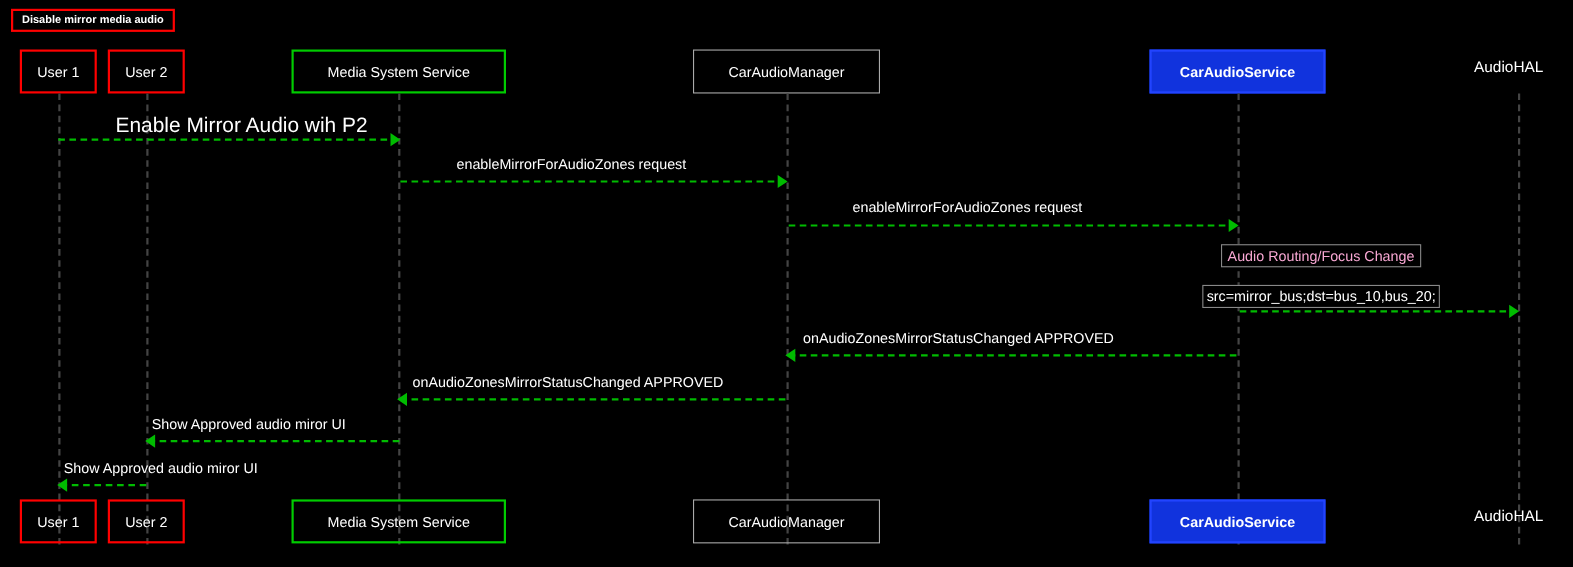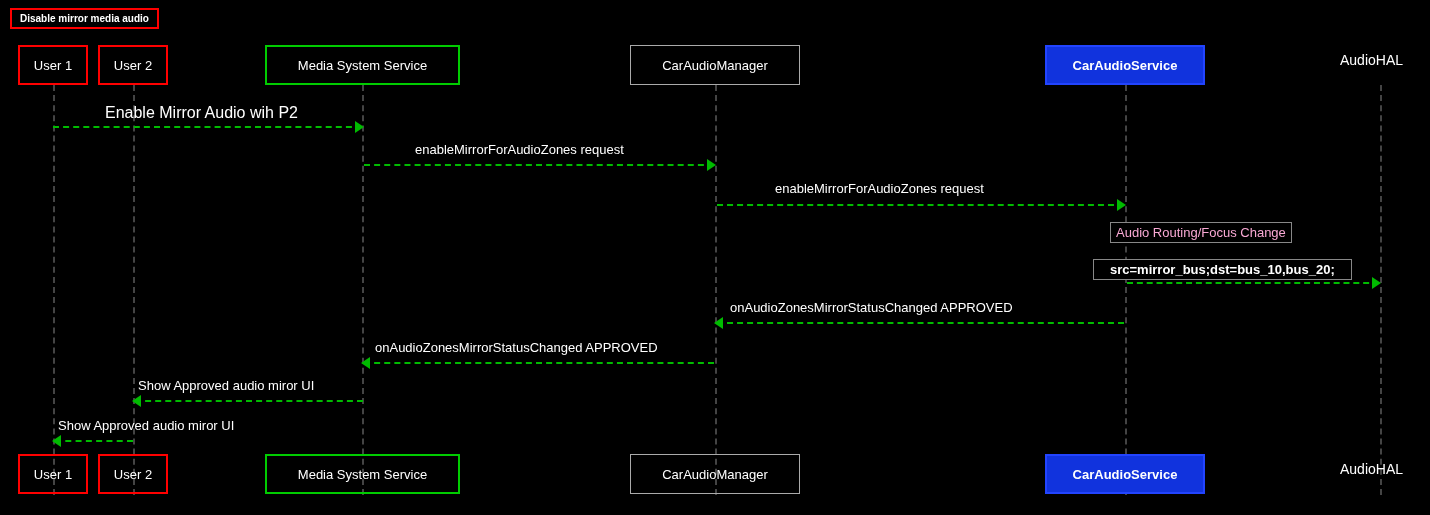--- a/index.html
+++ b/index.html
@@ -53,21 +53,21 @@
     <span>AudioHAL</span>
   </div>
 
   <div style="position:absolute; left:53px; top:85px; bottom:20px; width:2px; border-left:2px dashed #444;"></div>
   <div style="position:absolute; left:133px; top:85px; bottom:20px; width:2px; border-left:2px dashed #444;"></div>
   <div style="position:absolute; left:362px; top:85px; bottom:20px; width:2px; border-left:2px dashed #444;"></div>
   <div style="position:absolute; left:715px; top:85px; bottom:20px; width:2px; border-left:2px dashed #444;"></div>
   <div style="position:absolute; left:1125px; top:85px; bottom:20px; width:2px; border-left:2px dashed #444;"></div>
   <div style="position:absolute; left:1380px; top:85px; bottom:20px; width:2px; border-left:2px dashed #444;"></div>
 
-  <div style="position:absolute; left:105px; top:104px; color:#fff; font-size:16px;">
+  <div style="position:absolute; left:105px; top:104px; color:#fff; font-size:19px;">
     <span>Enable Mirror Audio wih P2</span>
   </div>
   <div style="position:absolute; left:53px; top:126px; width:309px; height:2px; border-top:2px dashed #00bb00; position:absolute;">
   </div>
   <div style="position:absolute; left:355px; top:121px; width:0; height:0; border-left:9px solid #00bb00; border-top:6px solid transparent; border-bottom:6px solid transparent;"></div>
 
   <div style="position:absolute; left:415px; top:142px; color:#fff; font-size:13px;">
     <span>enableMirrorForAudioZones request</span>
   </div>
   <div style="position:absolute; left:364px; top:164px; width:350px; height:2px; border-top:2px dashed #00bb00;">
@@ -78,21 +78,21 @@
     <span>enableMirrorForAudioZones request</span>
   </div>
   <div style="position:absolute; left:717px; top:204px; width:407px; height:2px; border-top:2px dashed #00bb00;">
   </div>
   <div style="position:absolute; left:1117px; top:199px; width:0; height:0; border-left:9px solid #00bb00; border-top:6px solid transparent; border-bottom:6px solid transparent;"></div>
 
   <div style="position:absolute; left:1110px; top:222px; color:#f9a8d4; font-size:13px; border:1px solid #888; padding:2px 5px; background:#000;">
     <span>Audio Routing/Focus Change</span>
   </div>
 
-  <div style="position:absolute; left:1093px; top:259px; color:#fff; font-size:13px; border:1px solid #888; padding:2px 16px; background:#000;font-weight:bold;">
+  <div style="position:absolute; left:1093px; top:259px; color:#fff; font-size:13px; border:1px solid #888; padding:2px 3px; background:#000;">
     <span>src=mirror_bus;dst=bus_10,bus_20;</span>
   </div>
   <div style="position:absolute; left:1127px; top:282px; width:252px; height:2px; border-top:2px dashed #00bb00;">
   </div>
   <div style="position:absolute; left:1372px; top:277px; width:0; height:0; border-left:9px solid #00bb00; border-top:6px solid transparent; border-bottom:6px solid transparent;"></div>
 
   <div style="position:absolute; left:730px; top:300px; color:#fff; font-size:13px;">
     <span>onAudioZonesMirrorStatusChanged APPROVED</span>
   </div>
   <div style="position:absolute; left:717px; top:322px; width:407px; height:2px; border-top:2px dashed #00bb00;">

